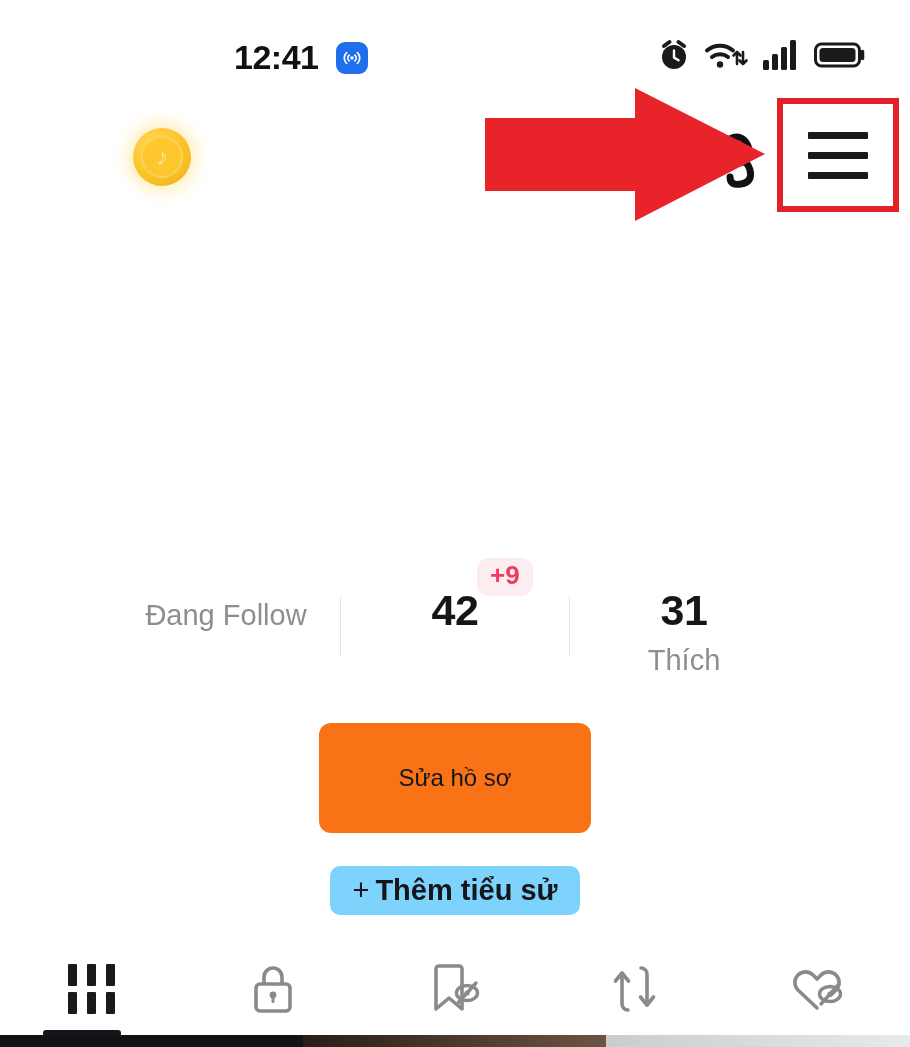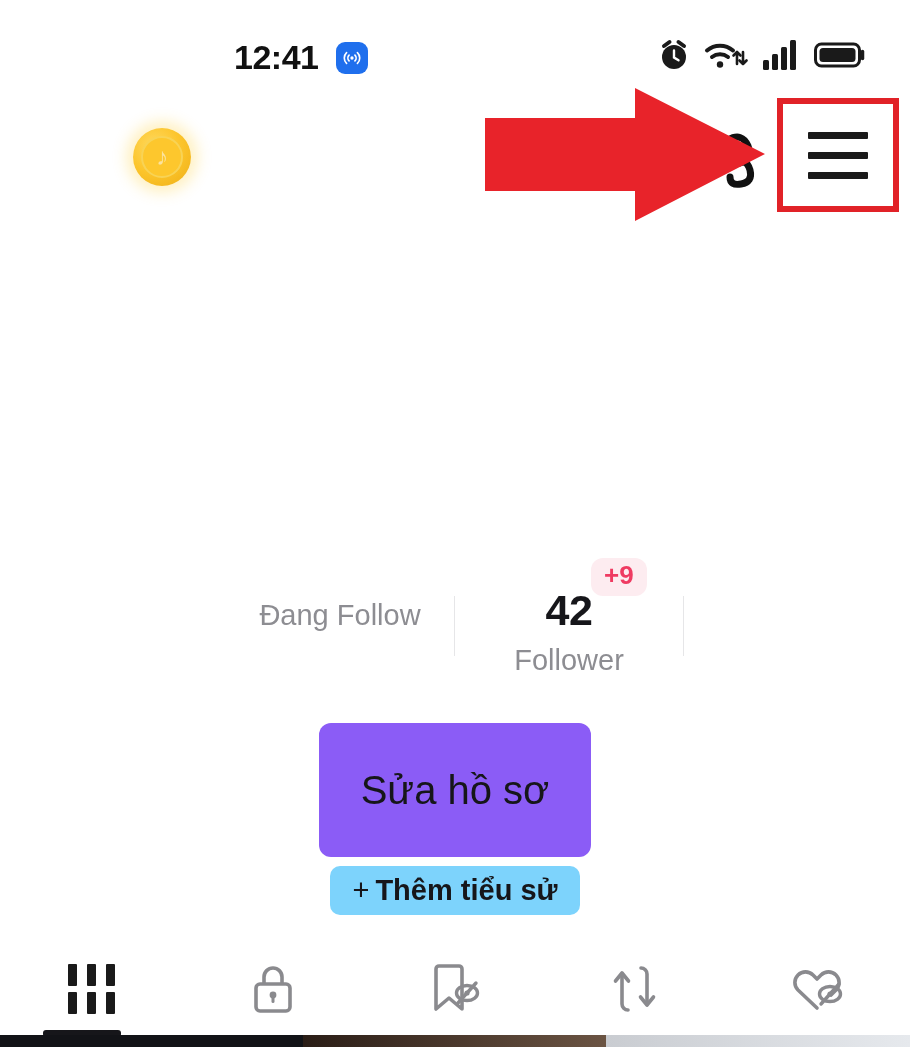--- a/index.html
+++ b/index.html
@@ -93,24 +93,24 @@
     font-size:26px; font-weight:700;
     padding:3px 13px 6px; border-radius:12px; line-height:1.1;
   }
 
   
   .actions {
     position:absolute; left:0; top:723px; width:910px;
     display:flex; justify-content:center; gap:14px;
   }
   .btn {
-    background:#8b5cf6; border:none; border-radius:12px;
+    background:#f97316; border:none; border-radius:12px;
     font-family:"Liberation Sans", sans-serif;
-    font-size:40px; color:#16161a;
-    padding:0 34px; height:134px; min-width:272px;
+    font-size:24px; color:#16161a;
+    padding:0 34px; height:110px; min-width:272px;
     display:flex; align-items:center; justify-content:center;
     cursor:pointer;
   }
   .bio-wrap {
     position:absolute; left:0; top:866px; width:910px;
     display:flex; justify-content:center;
   }
   .bio-btn {
     background:#7dd3fc; border:none; border-radius:10px;
     font-family:"Liberation Sans", sans-serif;
@@ -224,25 +224,28 @@
 
     <div class="stat">
       <div class="stat-label">Đang Follow</div>
     </div>
 
     <div class="divider"></div>
 
     <div class="stat">
       <div class="badge">+9</div>
       <div class="stat-num">42</div>
-      <div class="stat-label">Follower</div>
     </div>
 
     <div class="divider"></div>
 
+    <div class="stat">
+      <div class="stat-num">31</div>
+      <div class="stat-label">Thích</div>
+    </div>
   </div>
 
   <div class="actions">
     <button class="btn">Sửa hồ sơ</button>
   </div>
 
   <div class="bio-wrap">
     <button class="bio-btn">
       <span class="plus">+</span><span>Thêm tiểu sử</span>
     </button>

